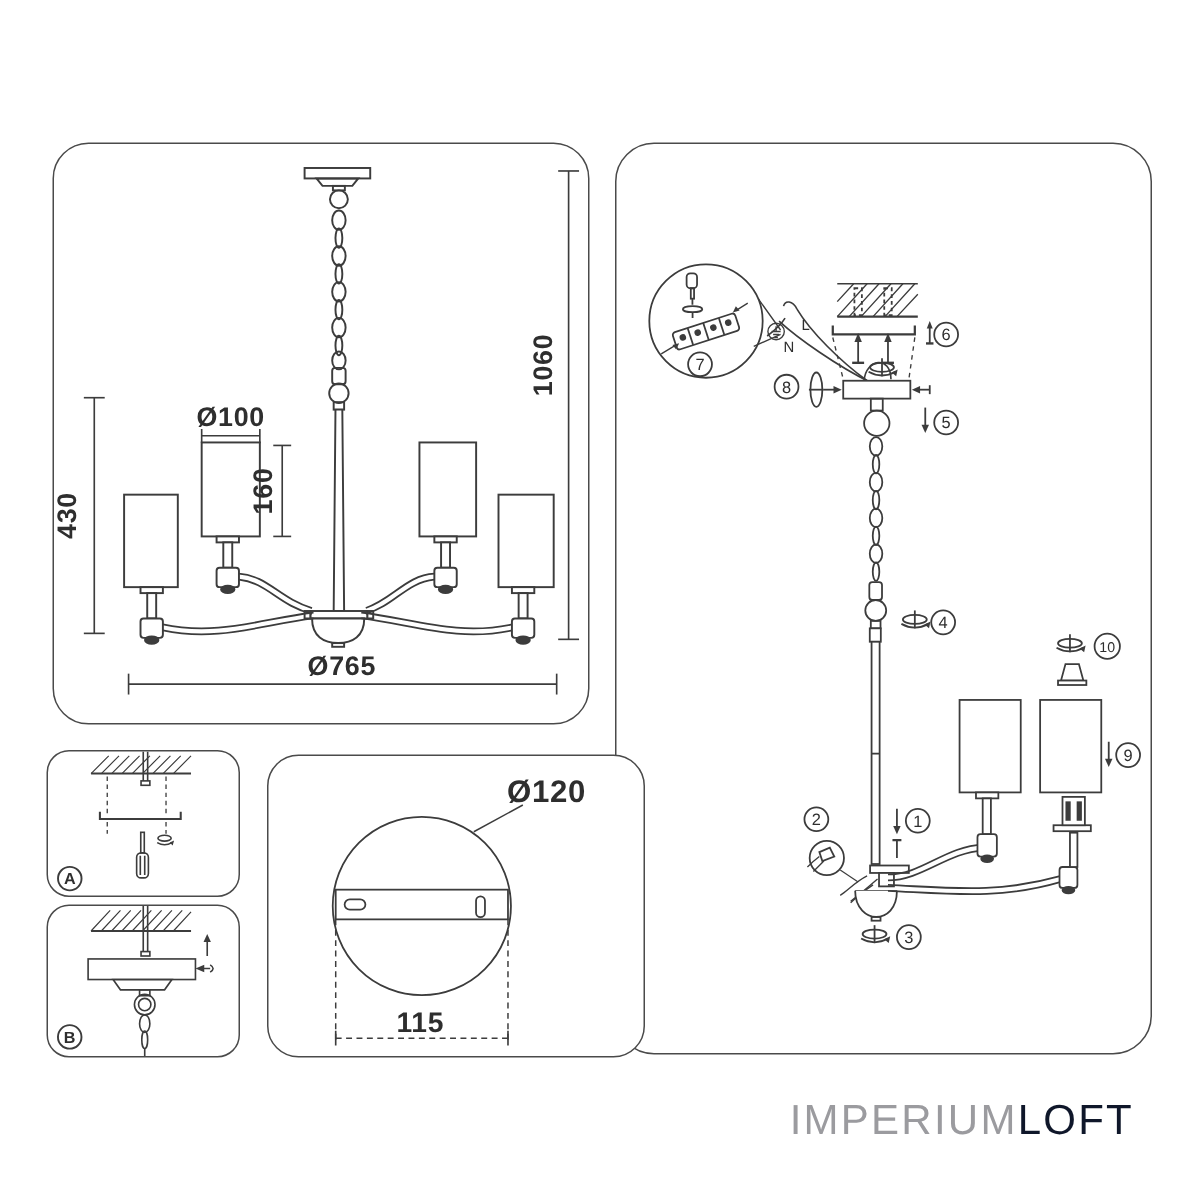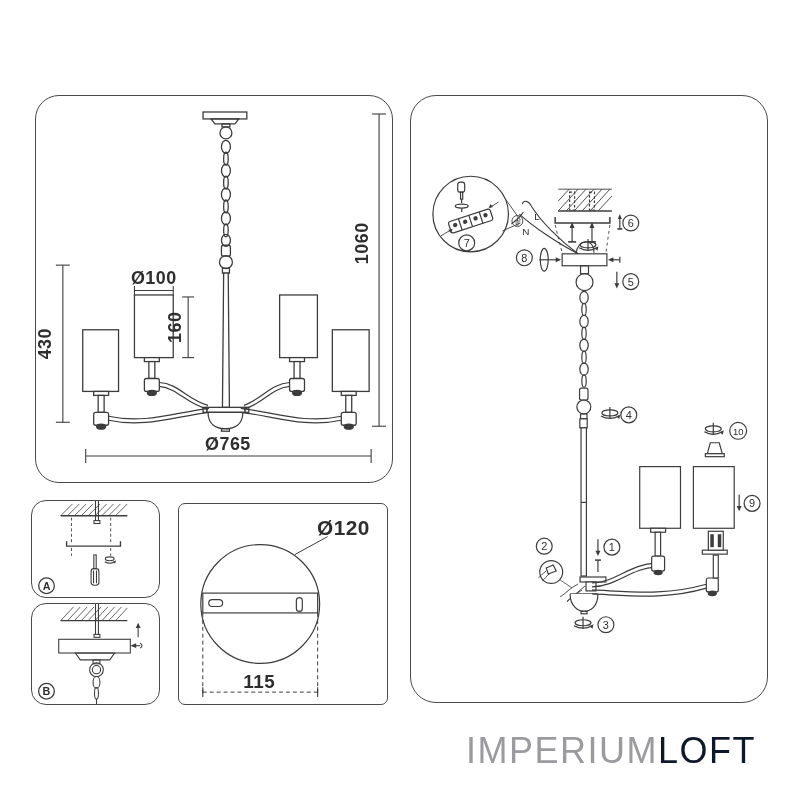--- a/index.html
+++ b/index.html
@@ -3,29 +3,29 @@
 <meta charset="utf-8">
 <style>
   html,body{margin:0;padding:0;background:#ffffff;}
   .sheet{position:relative;width:800px;height:800px;background:#fff;overflow:hidden;
          font-family:"Liberation Sans",sans-serif;}
   .panel{position:absolute;border:1.6px solid #4a4a4a;background:#fff;box-sizing:border-box;}
   #panel-fix{left:35px;top:95px;width:358px;height:388px;border-radius:24px;}
   #panel-asm{left:410px;top:95px;width:358px;height:608px;border-radius:26px;}
   #panel-a{left:31px;top:500px;width:129px;height:98px;border-radius:15px;}
   #panel-b{left:31px;top:603px;width:129px;height:102px;border-radius:15px;}
-  #panel-can{left:178px;top:503px;width:210px;height:202px;border-radius:7px;}
+  #panel-can{left:178px;top:503px;width:252px;height:202px;border-radius:21px;}
   .panel svg{display:block;width:100%;height:100%;}
   svg text{font-family:"Liberation Sans",sans-serif;fill:#2e2e2e;}
   .dim{font-size:18px;font-weight:bold;letter-spacing:.5px;}
   .dim-big{font-size:21px;font-weight:bold;letter-spacing:.5px;}
   .num{font-size:11px;}
   .wire-lbl{font-size:10px;}
   .logo{position:absolute;top:733px;right:44px;display:flex;align-items:flex-start;
-        font-size:36px;font-weight:400;letter-spacing:1.5px;line-height:1;}
+        font-size:28px;font-weight:400;letter-spacing:1.5px;line-height:1;}
 </style>
 </head>
 <body>
 
 <div class="sheet">
 
   <div class="panel" id="panel-fix">
     <svg viewBox="0 0 358 388">
       <g stroke="#3c3c3c" fill="none" stroke-width="1.3">
 

